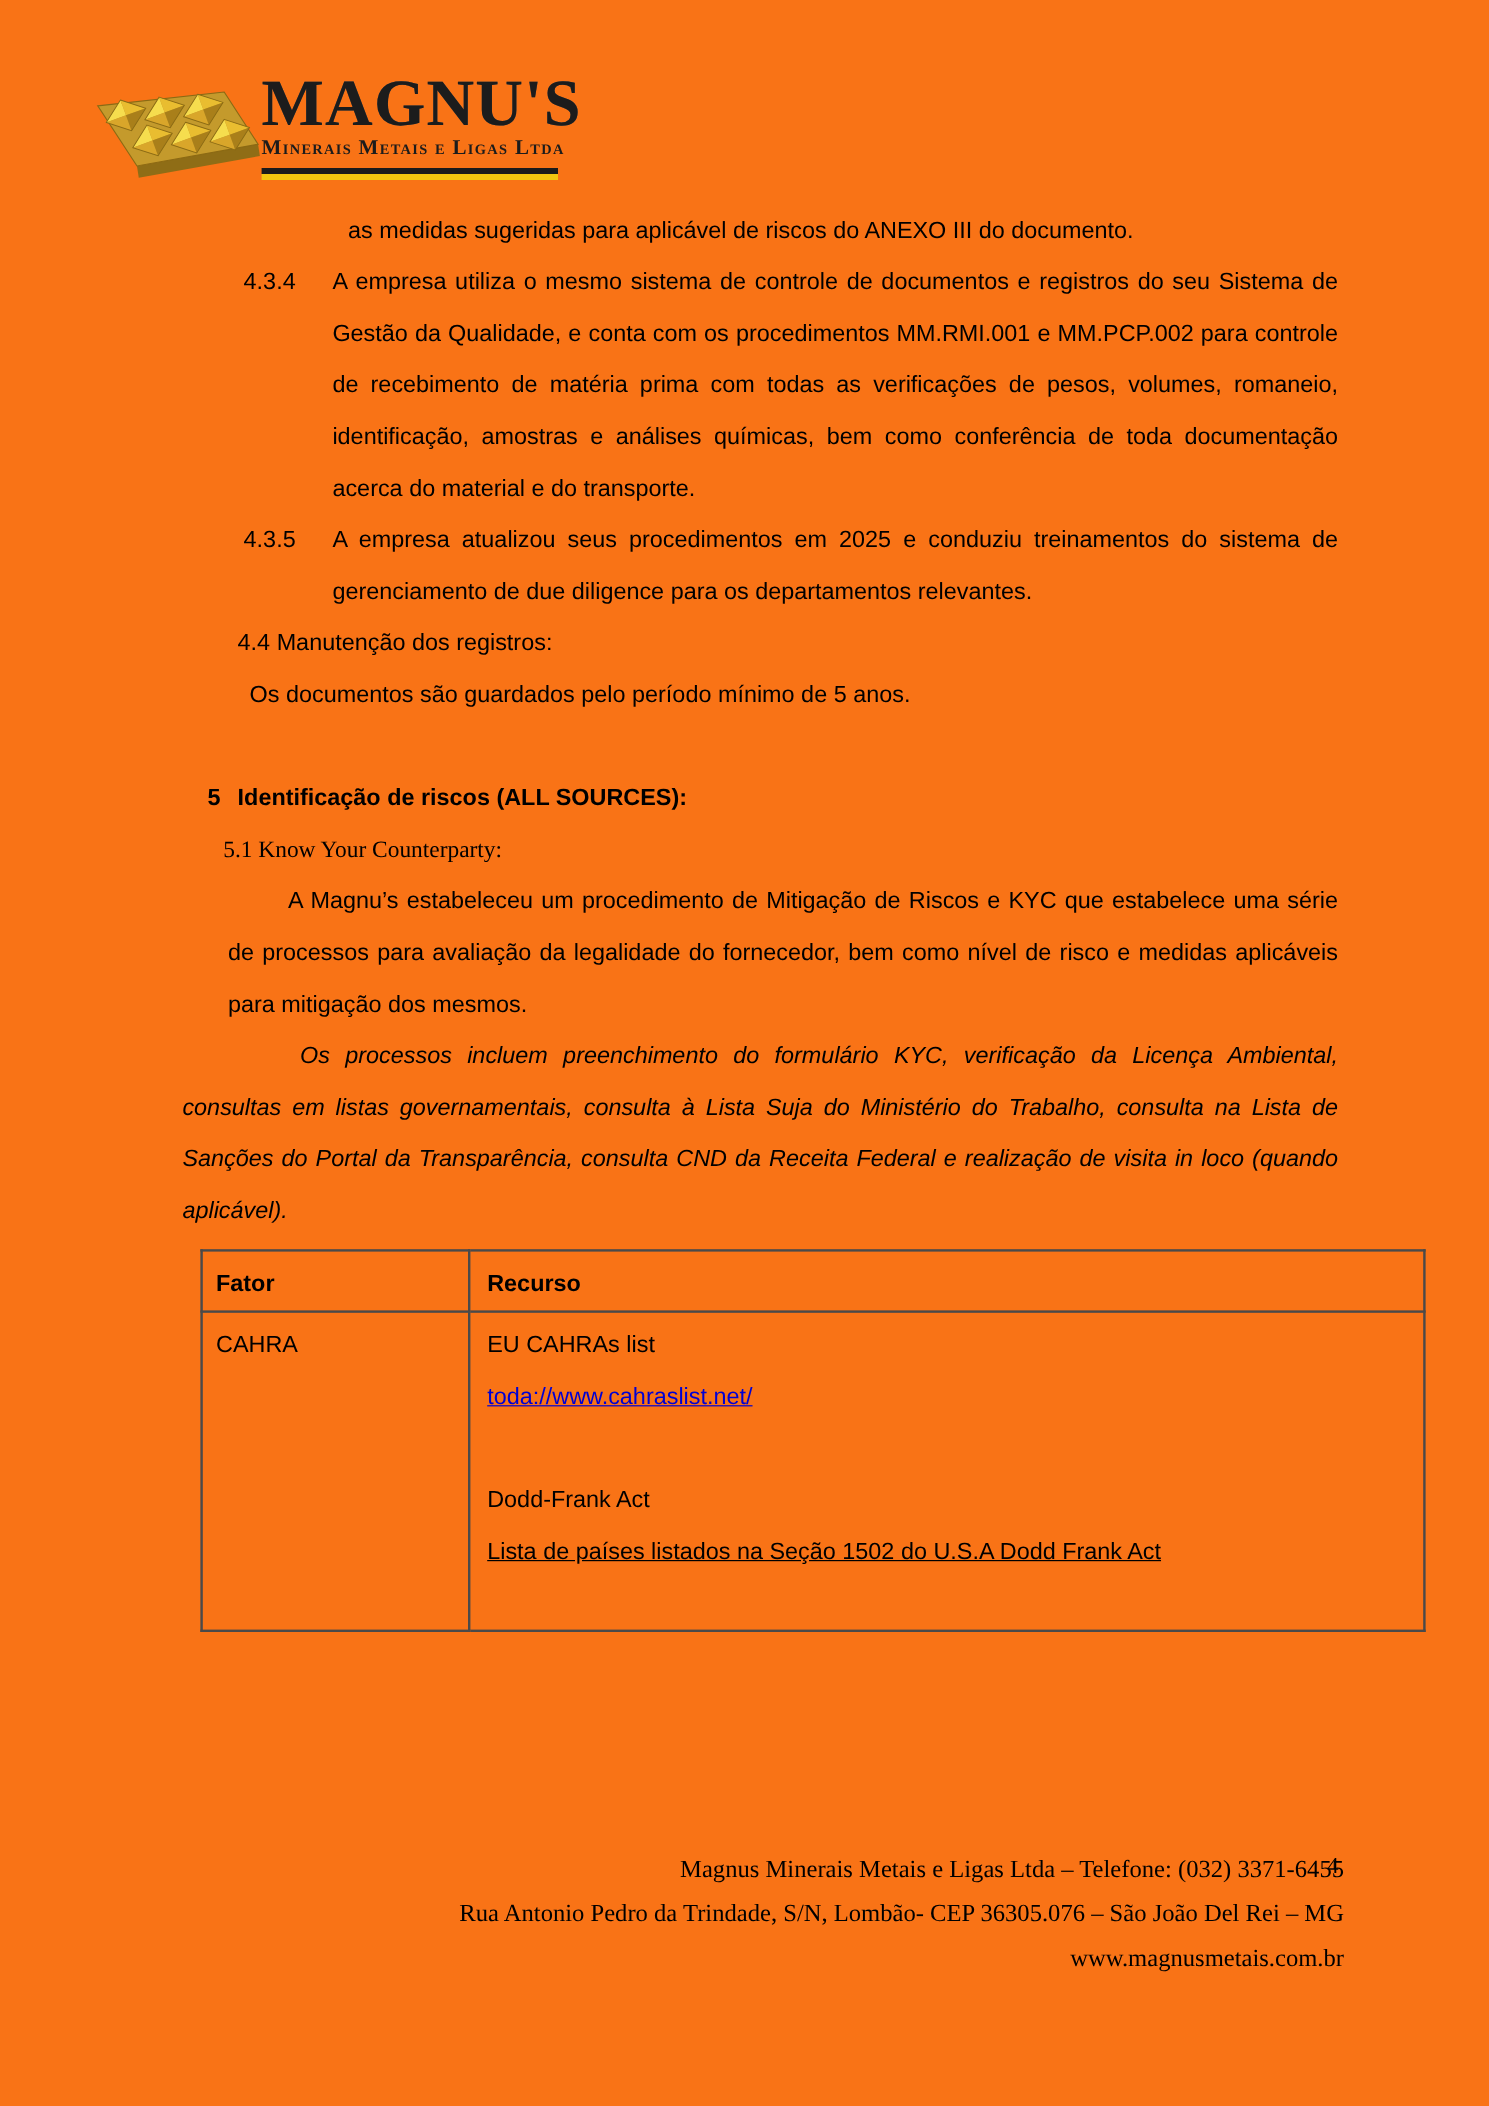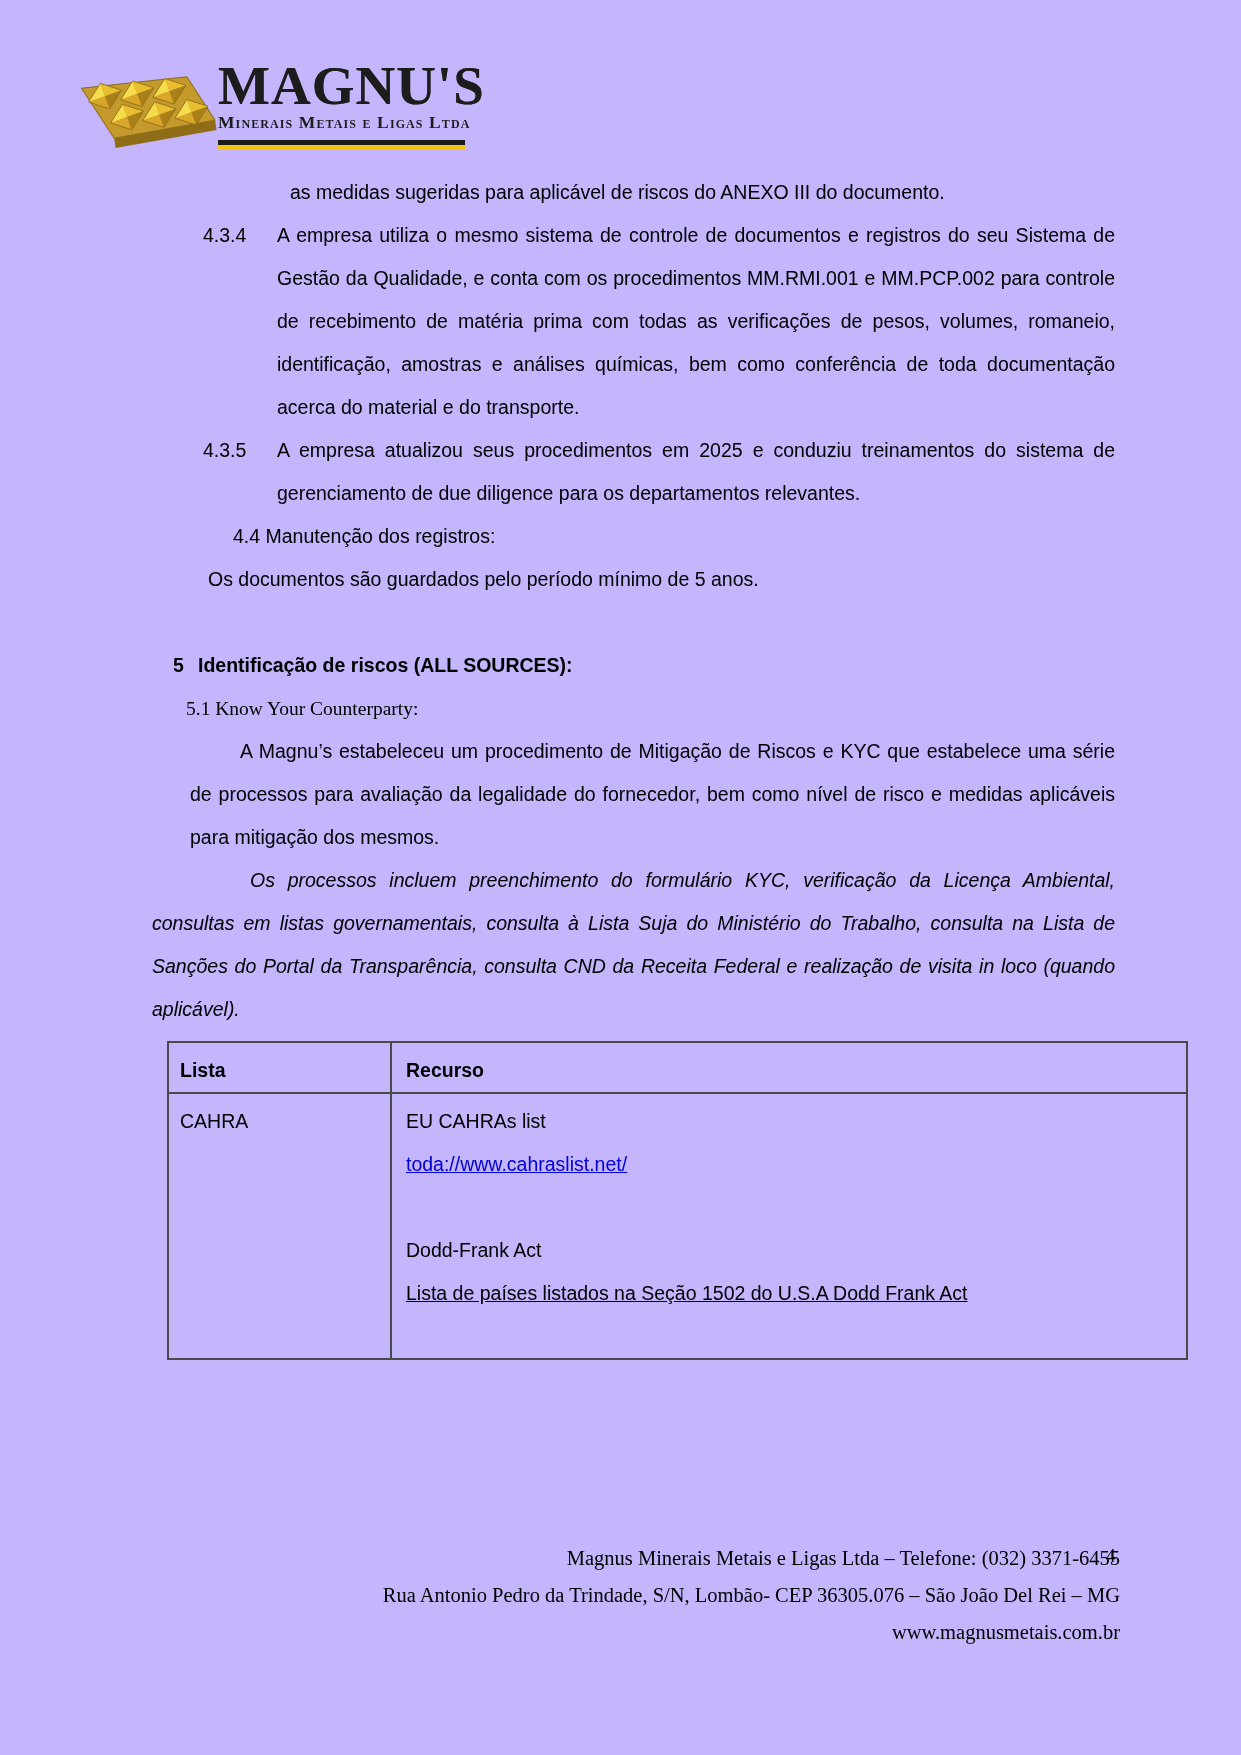--- a/index.html
+++ b/index.html
@@ -1,19 +1,19 @@
 <!DOCTYPE html>
 <html><head>
 <meta charset="utf-8">
 <style>
   html,body{margin:0;padding:0;background:#ffffff;}
   .page{
     position:relative;
     width:1241px;height:1755px;
-    background:#c4b5fd;
+    background:#f97316;
     overflow:hidden;
     font-family:"Liberation Sans",sans-serif;
     color:#000;
   }
 
   
   .logo{position:absolute;left:0;top:0;width:520px;height:180px;}
   .logo-icon{position:absolute;left:84px;top:42px;width:136px;height:130px;overflow:visible;}
   .logo-brand{
     position:absolute;left:218px;top:58px;
@@ -32,21 +32,21 @@
 
   
   .content{
     position:absolute;left:150px;top:171px;width:965px;
     font-size:19.5px;line-height:43px;
   }
   .jst{text-align:justify;}
   .p-cont{margin-left:140px;}
   .hang{padding-left:127px;text-indent:-74px;}
   .hang .num{display:inline-block;width:74px;text-indent:0;}
-  .p-44{margin-left:83px;}
+  .p-44{margin-left:48px;}
   .p-ret{margin-left:58px;}
   .sec-head{margin-left:23px;margin-top:43px;font-weight:bold;}
   .sec-head .num{display:inline-block;width:25px;}
   .p-51{margin-left:36px;font-family:Liberation Serif, serif;}
   .p-kyc1{margin-left:40px;text-indent:50px;}
   .p-kyc2{margin-left:2px;text-indent:98px;font-style:italic;}
   .p-52{margin-left:58px;white-space:nowrap;}
 
   
   table.res{
@@ -126,21 +126,21 @@
     <div class="p-51">5.1 Know Your Counterparty:</div>
 
     <div class="p-kyc1 jst">A Magnu’s estabeleceu um procedimento de Mitigação de Riscos e KYC que estabelece uma série de processos para avaliação da legalidade do fornecedor, bem como nível de risco e medidas aplicáveis para mitigação dos mesmos.</div>
 
     <div class="p-kyc2 jst">Os processos incluem preenchimento do formulário KYC, verificação da Licença Ambiental, consultas em listas governamentais, consulta à Lista Suja do Ministério do Trabalho, consulta na Lista de Sanções do Portal da Transparência, consulta CND da Receita Federal e realização de visita in loco (quando aplicável).</div>
 
 
     <table class="res">
       <tbody>
           <tr class="hdr">
-        <td class="c1">Lista</td>
+        <td class="c1">Fator</td>
         <td class="c2">Recurso</td>
       </tr>
       <tr class="dat">
         <td class="c1">CAHRA</td>
         <td class="c2">
           <div class="res-line">EU CAHRAs list</div>
           <div class="res-line"><a href="#" class="res-link">toda://www.cahraslist.net/</a></div>
           <div class="res-line res-gap">Dodd-Frank Act</div>
           <div class="res-line"><span class="res-underline">Lista de países listados na Seção 1502 do U.S.A Dodd Frank Act</span></div>
         </td>

